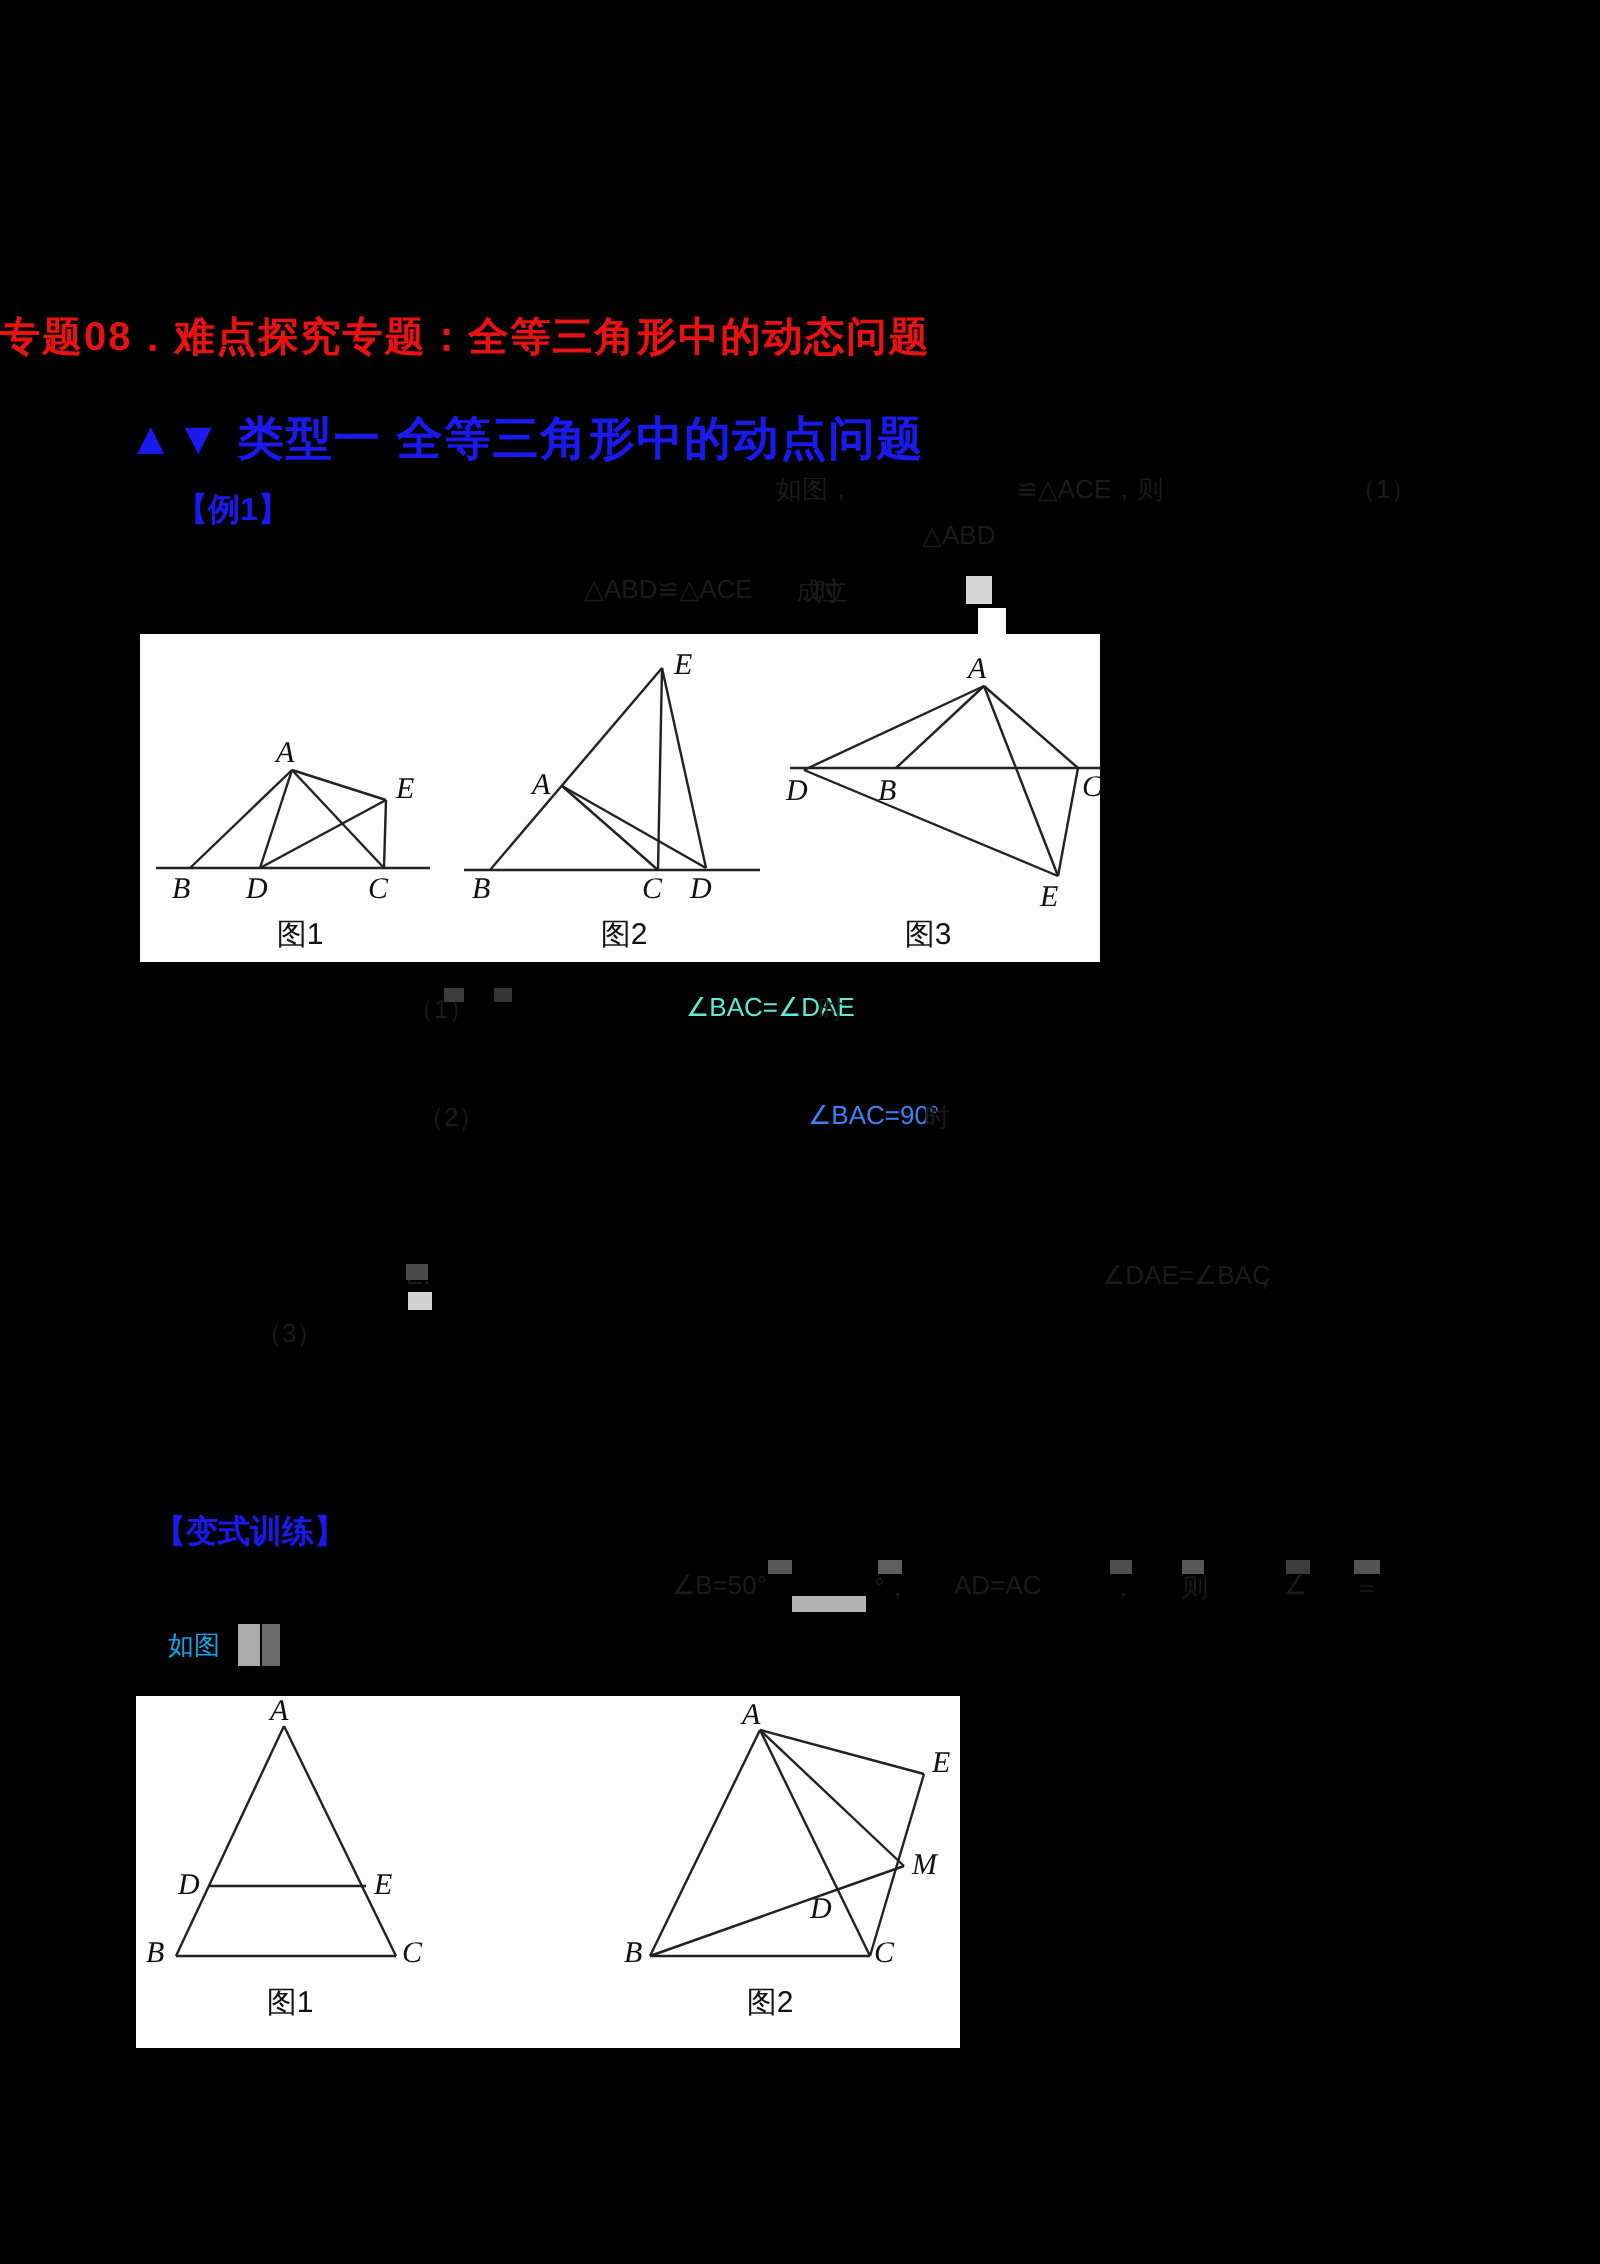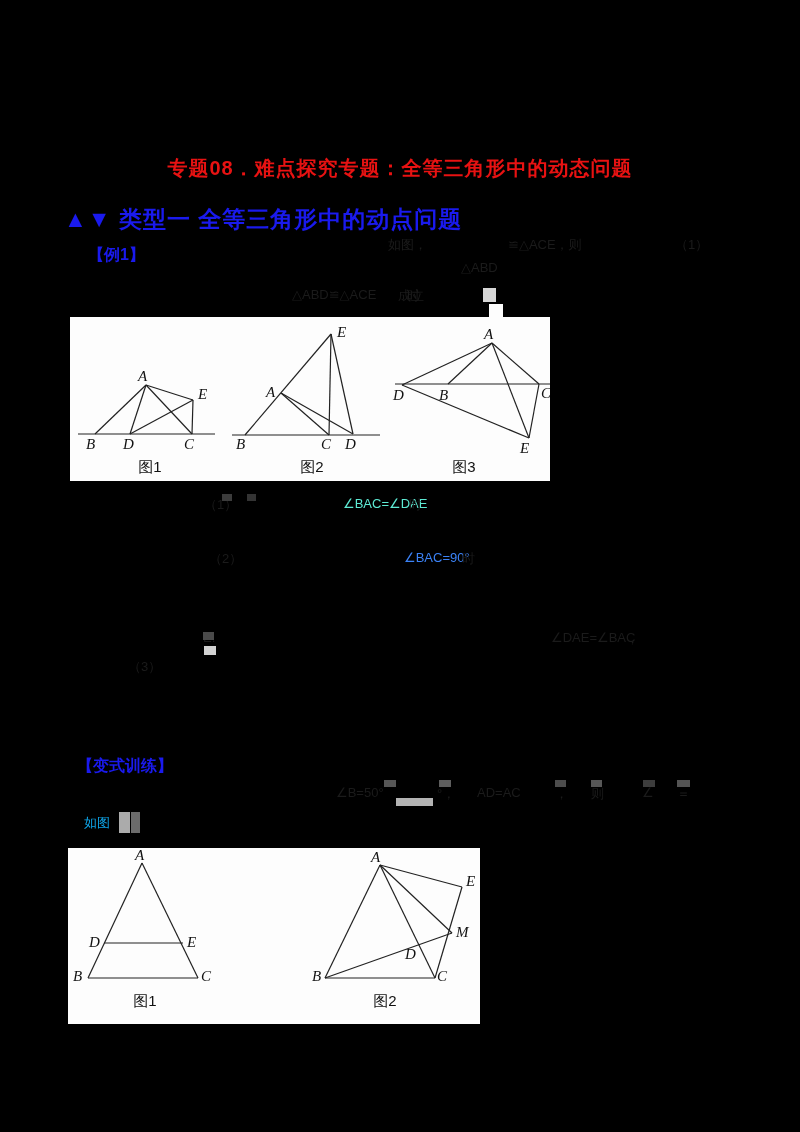--- a/index.html
+++ b/index.html
@@ -1,18 +1,18 @@
 <!DOCTYPE html>
 <html><head>
 <meta charset="utf-8">
 <style>
   html,body{margin:0;padding:0;background:#000;}
   .page{position:relative;width:800px;height:1132px;background:#000;overflow:hidden;
         font-family:"Liberation Sans",sans-serif;}
-  .title{position:absolute;left:0;top:155px;width:100%;text-align:center;
+  .title{position:absolute;left:0;top:155px;width:100%;
          font-weight:bold;font-size:20px;letter-spacing:1px;}
   .heading{position:absolute;left:64px;top:204px;font-weight:bold;font-size:23px;letter-spacing:1px;}
   .label-example{position:absolute;left:68px;top:245px;font-weight:bold;font-size:16px;margin-left:20px;}
   .label-variation{position:absolute;left:77px;top:756px;font-weight:bold;font-size:16px;}
   .faint{position:absolute;font-size:13px;color:#1b1b1b;white-space:nowrap;}
   .mark{position:absolute;}
   .figure-box{position:absolute;background:#fdfdfd;}
   .notch{position:absolute;background:#fdfdfd;}
   svg{display:block;}
 </style>

